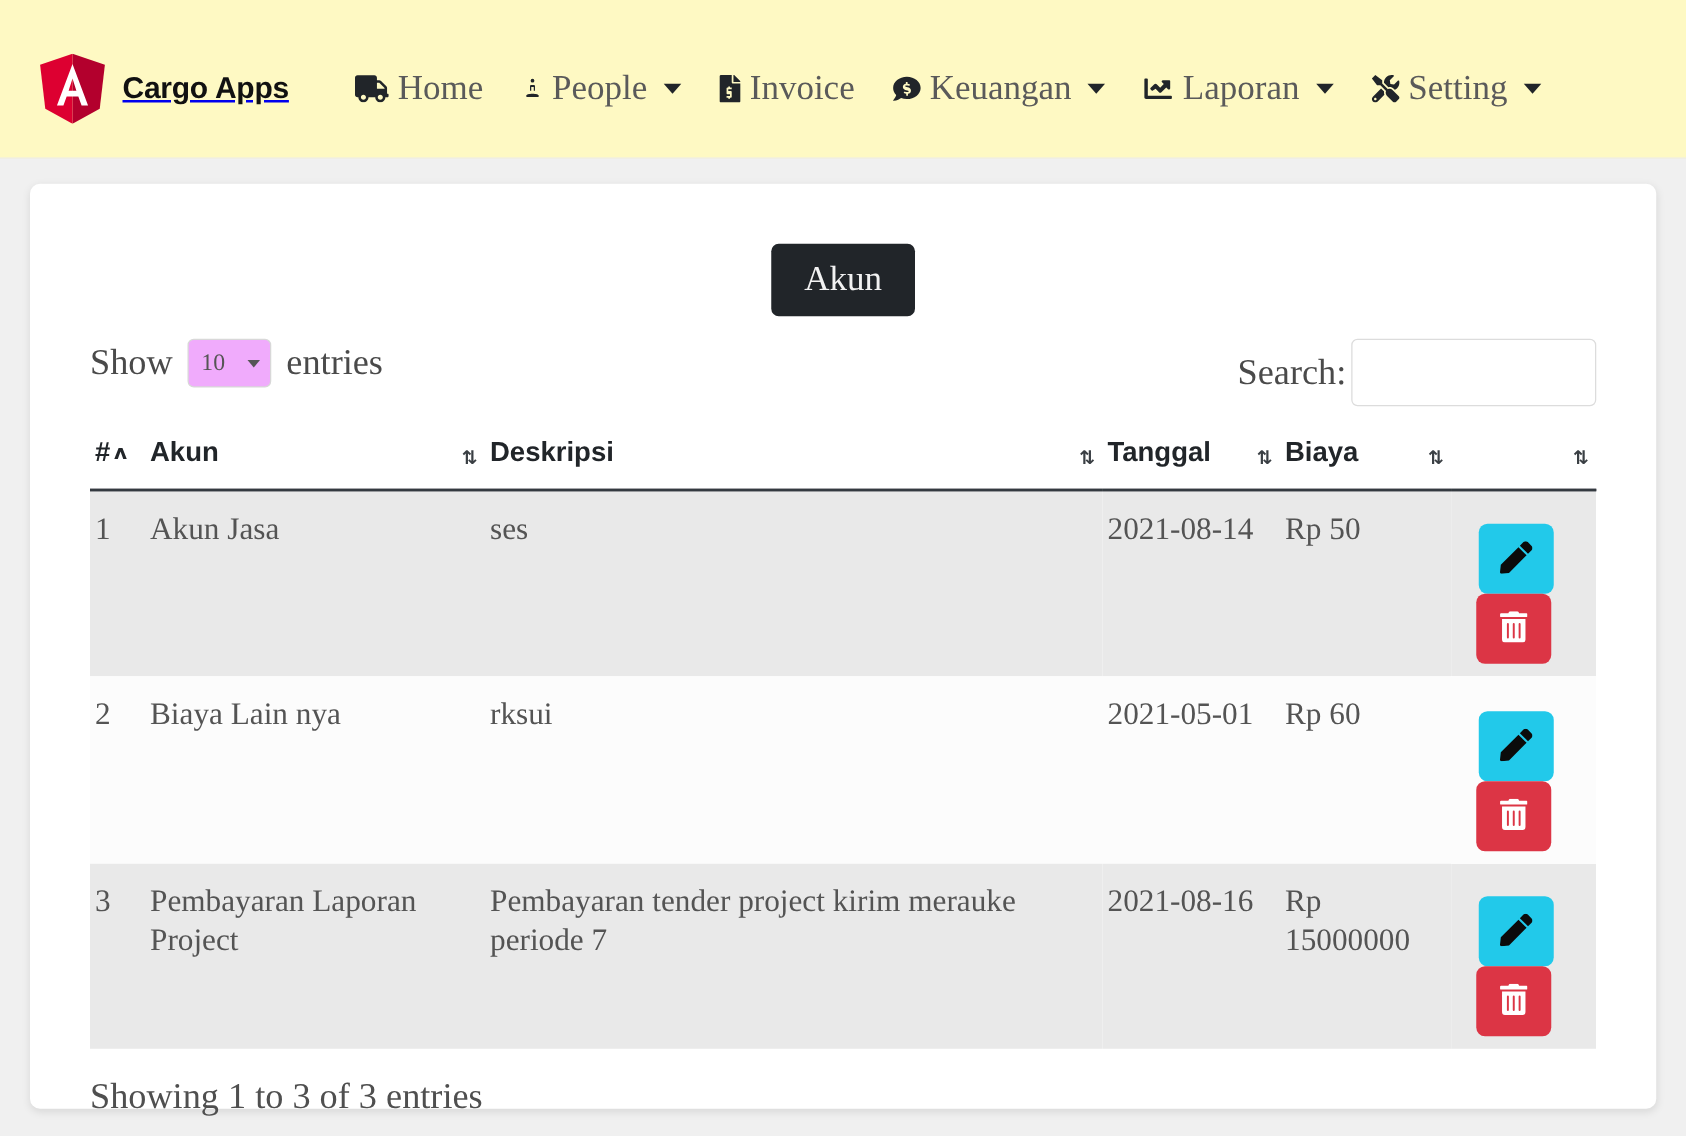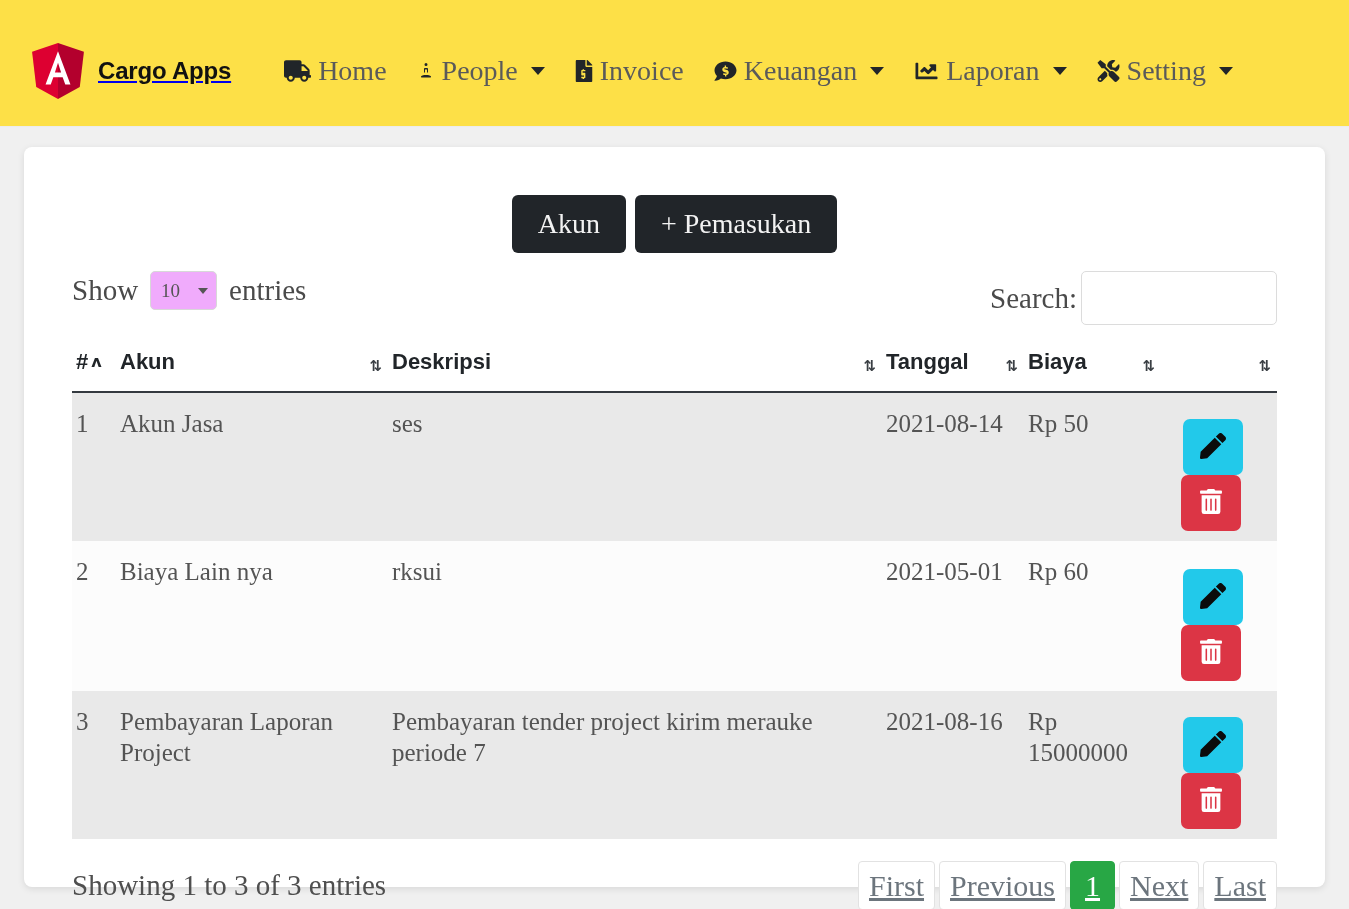--- a/index.html
+++ b/index.html
@@ -8,21 +8,21 @@
     margin: 0; padding: 0;
     width: 1349px; height: 909px;
     background: #f0f0f0;
     font-family: "Liberation Serif", "DejaVu Serif", serif;
     overflow: hidden;
   }
 
   
   .navbar {
     height: 127px;
-    background: #fde047;
+    background: #fef9c3;
     display: flex;
     align-items: center;
     padding: 16px 20px 0 32px;
     border-bottom: 1px solid #ececec;
   }
   .brand {
     display: flex; align-items: center;
     gap: 14px;
     margin-right: 38px;
   }
@@ -308,21 +308,20 @@
       <span class="caret"></span>
     </a>
 
   </div>
 </div>
 
 <div class="card">
 
   <div class="btn-row">
     <button class="btn-dark">Akun</button>
-    <button class="btn-dark">+ Pemasukan</button>
   </div>
 
   <div class="controls">
     <label class="show-entries">
       <span class="lbl-left">Show</span>
       <span class="select-box">
         <select class="len-select">
           <option>10</option>
           <option>25</option>
           <option>50</option>
@@ -453,22 +452,15 @@
             </button>
           </div>
         </td>
       </tr>
 
     </tbody>
   </table>
 
   <div class="tfoot">
     <div class="info">Showing 1 to 3 of 3 entries</div>
-    <div class="pager">
-      <a class="pg" href="#">First</a>
-      <a class="pg" href="#">Previous</a>
-      <a class="pg active" href="#">1</a>
-      <a class="pg" href="#">Next</a>
-      <a class="pg" href="#">Last</a>
-    </div>
   </div>
 
 </div>
 
 </body></html>

